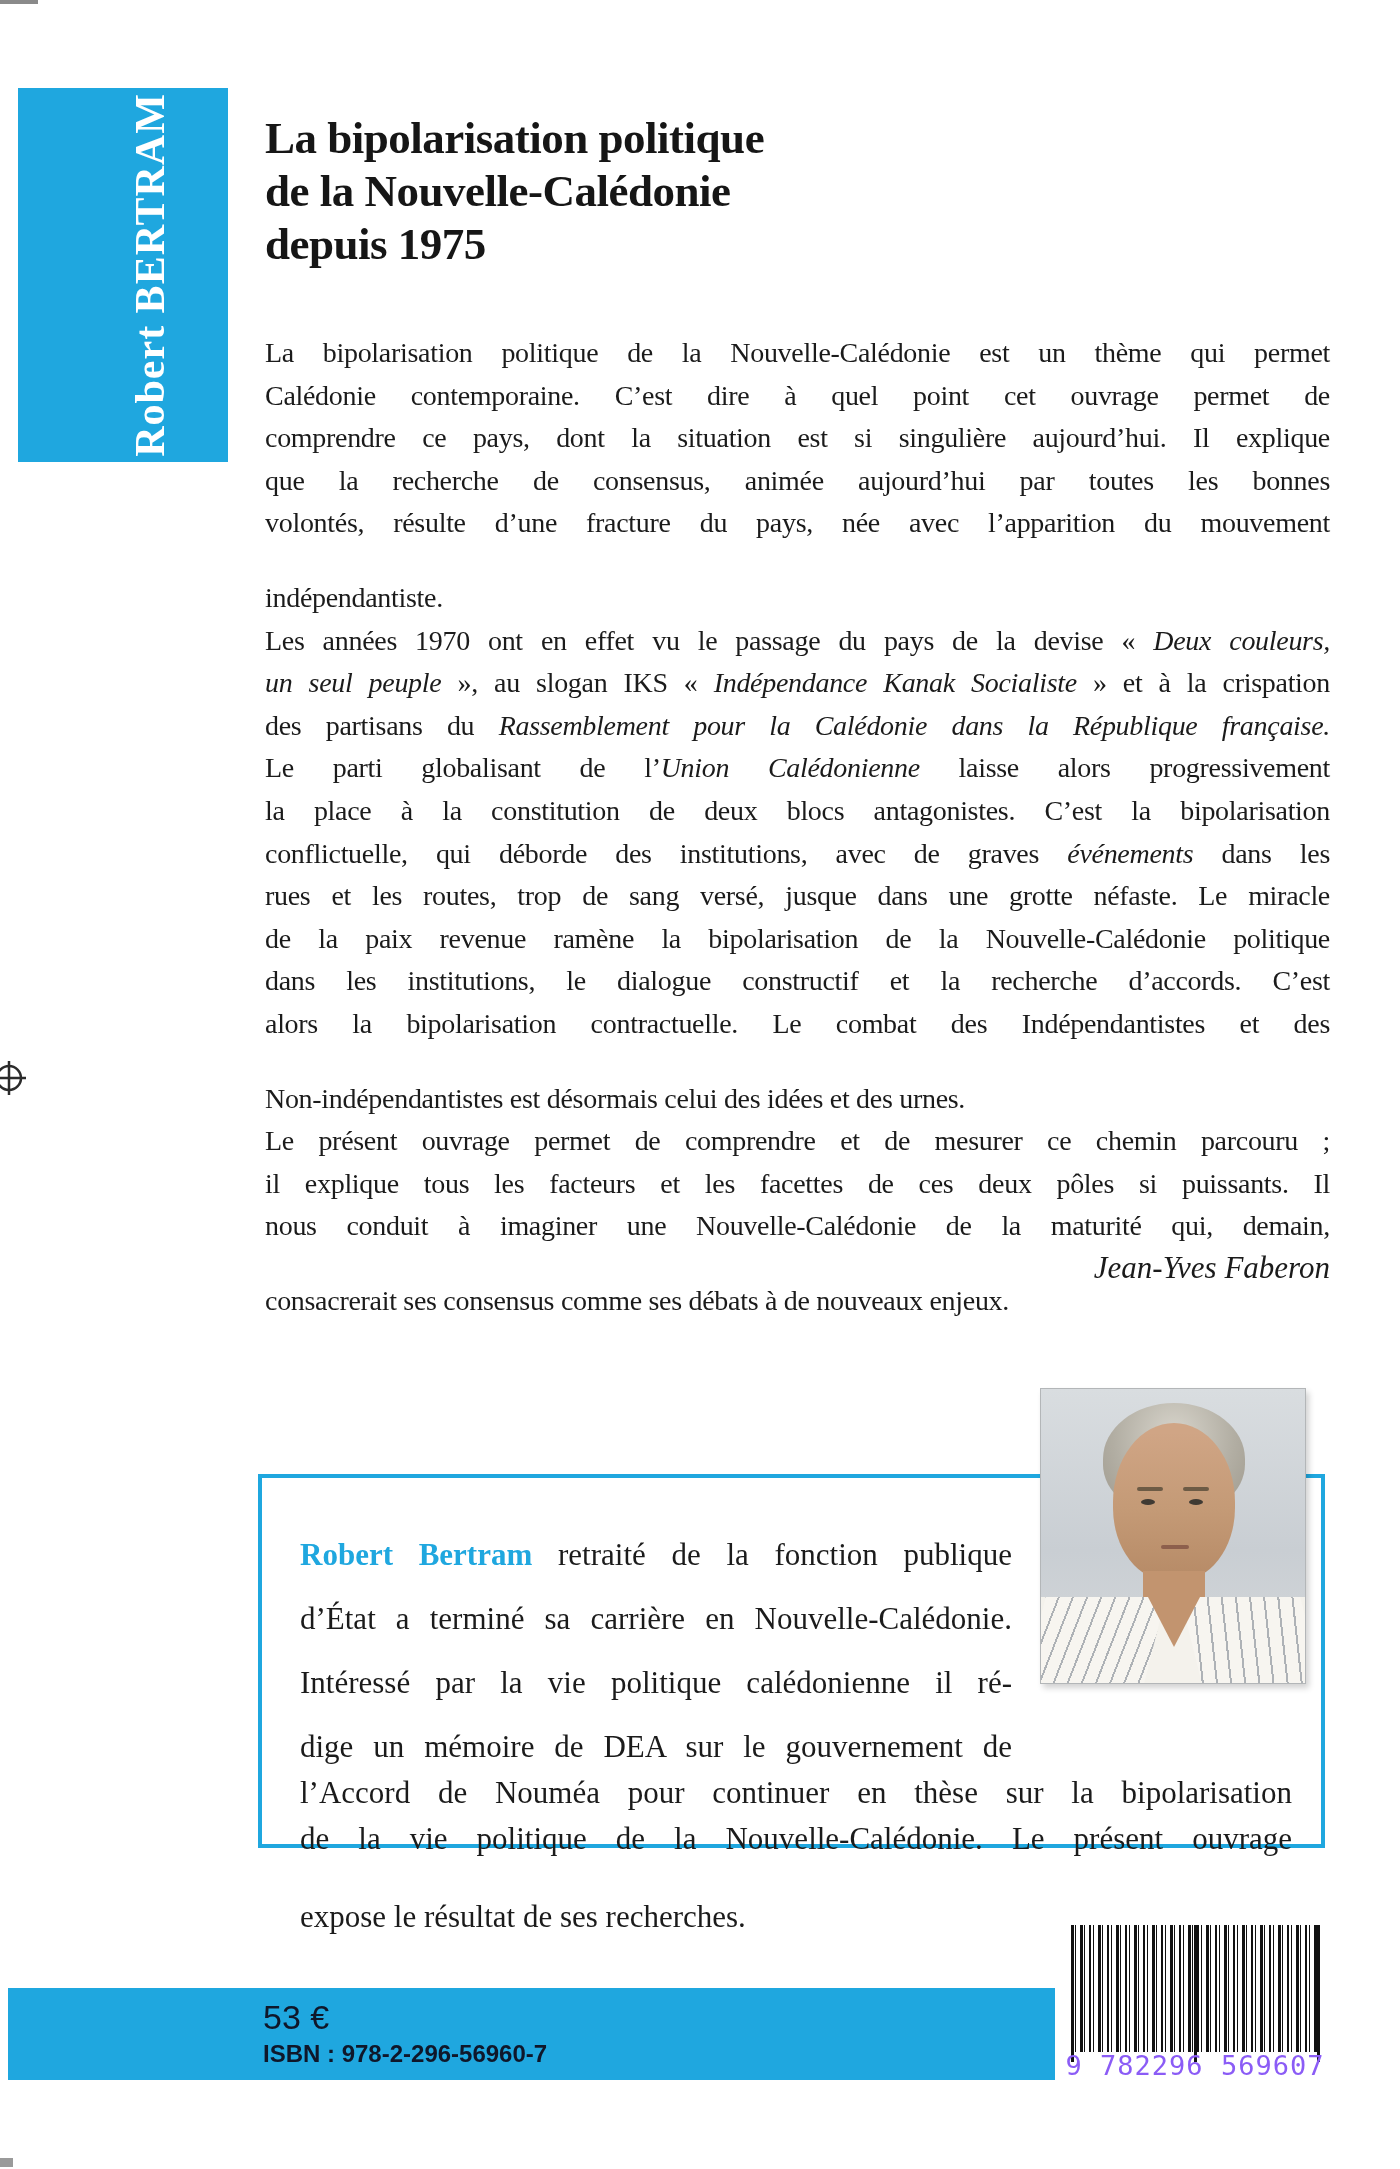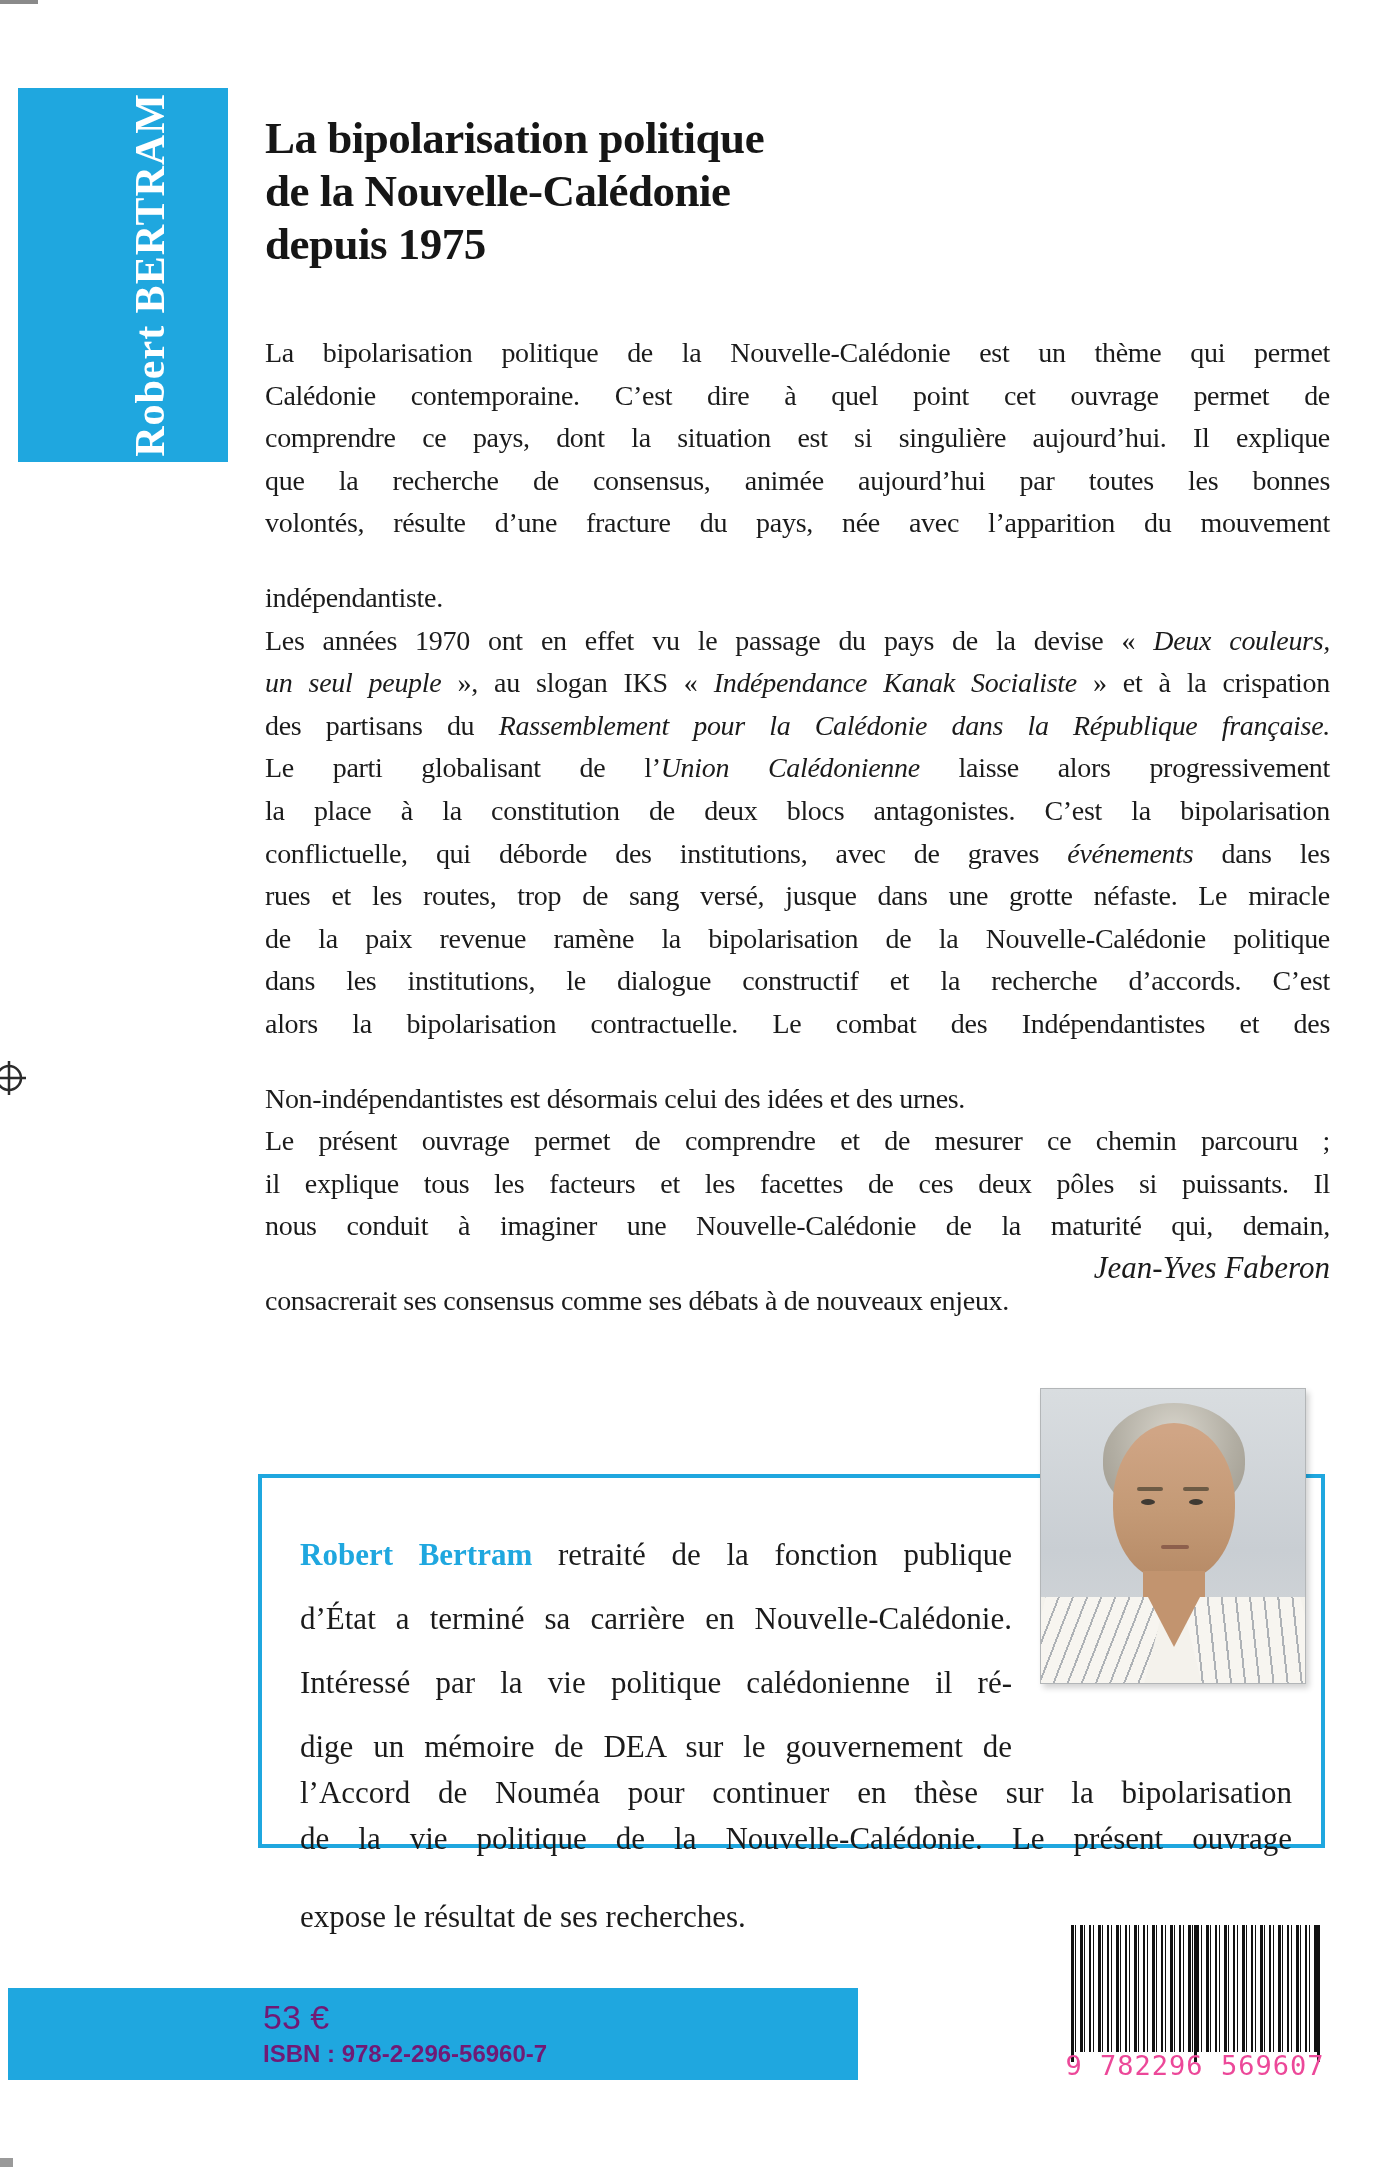--- a/index.html
+++ b/index.html
@@ -45,32 +45,32 @@
   .mouth{position:absolute;left:48px;top:122px;width:28px;height:4px;background:#8d5f4c;border-radius:2px;}
   .neck{position:absolute;left:102px;top:182px;width:62px;height:66px;background:#c2946f;}
   .shirt{position:absolute;left:0;top:208px;width:264px;height:86px;background:#f4f2ec;}
   .shirt:before,.shirt:after{content:"";position:absolute;top:0;width:120px;height:86px;
         background:repeating-linear-gradient(98deg,#f7f5f0 0 12px,#aeb2b6 12px 14px);}
   .shirt:before{left:-6px;transform:skewX(-14deg);}
   .shirt:after{right:-6px;transform:skewX(14deg);}
   .chest{position:absolute;left:107px;top:208px;width:52px;height:50px;background:#c2946f;
          clip-path:polygon(0 0,100% 0,50% 100%);z-index:2;}
   
-  .price-bar{position:absolute;left:8px;top:1988px;width:850px;height:92px;background:var(--accent);
-             color:#701a75;font-family:"Liberation Sans","DejaVu Sans",sans-serif;}
+  .price-bar{position:absolute;left:8px;top:1988px;width:1110px;height:92px;background:var(--accent);
+             color:#0f172a;font-family:"Liberation Sans","DejaVu Sans",sans-serif;}
   .price{position:absolute;left:255px;top:10px;font-size:34px;}
   .isbn{position:absolute;left:255px;top:52px;font-size:24px;font-weight:bold;}
   
   .barcode{position:absolute;left:1055px;top:1910px;width:280px;height:170px;background:#ffffff;}
   .bars{position:absolute;left:16px;top:15px;width:249px;height:127px;
         background:repeating-linear-gradient(90deg,#111 0 2px,#fff 2px 4px,#111 4px 5px,#fff 5px 9px,#111 9px 12px,#fff 12px 13px,#111 13px 14px,#fff 14px 18px);}
   .guard{position:absolute;top:15px;width:3px;height:137px;background:#111;}
   .g1{left:16px}.g2{left:139px}.g3{left:262px}
   .digits{position:absolute;left:4px;top:140px;width:272px;text-align:center;
-          font-family:"DejaVu Sans Mono","Liberation Mono",monospace;font-size:27px;color:#ec4899;
+          font-family:"DejaVu Sans Mono","Liberation Mono",monospace;font-size:27px;color:#8b5cf6;
           background:transparent;letter-spacing:1px;}
 </style>
 </head>
 <body>
 
 <div id="page">
 
   <div class="crop-top"></div>
   <div class="crop-bottom"></div>
 

